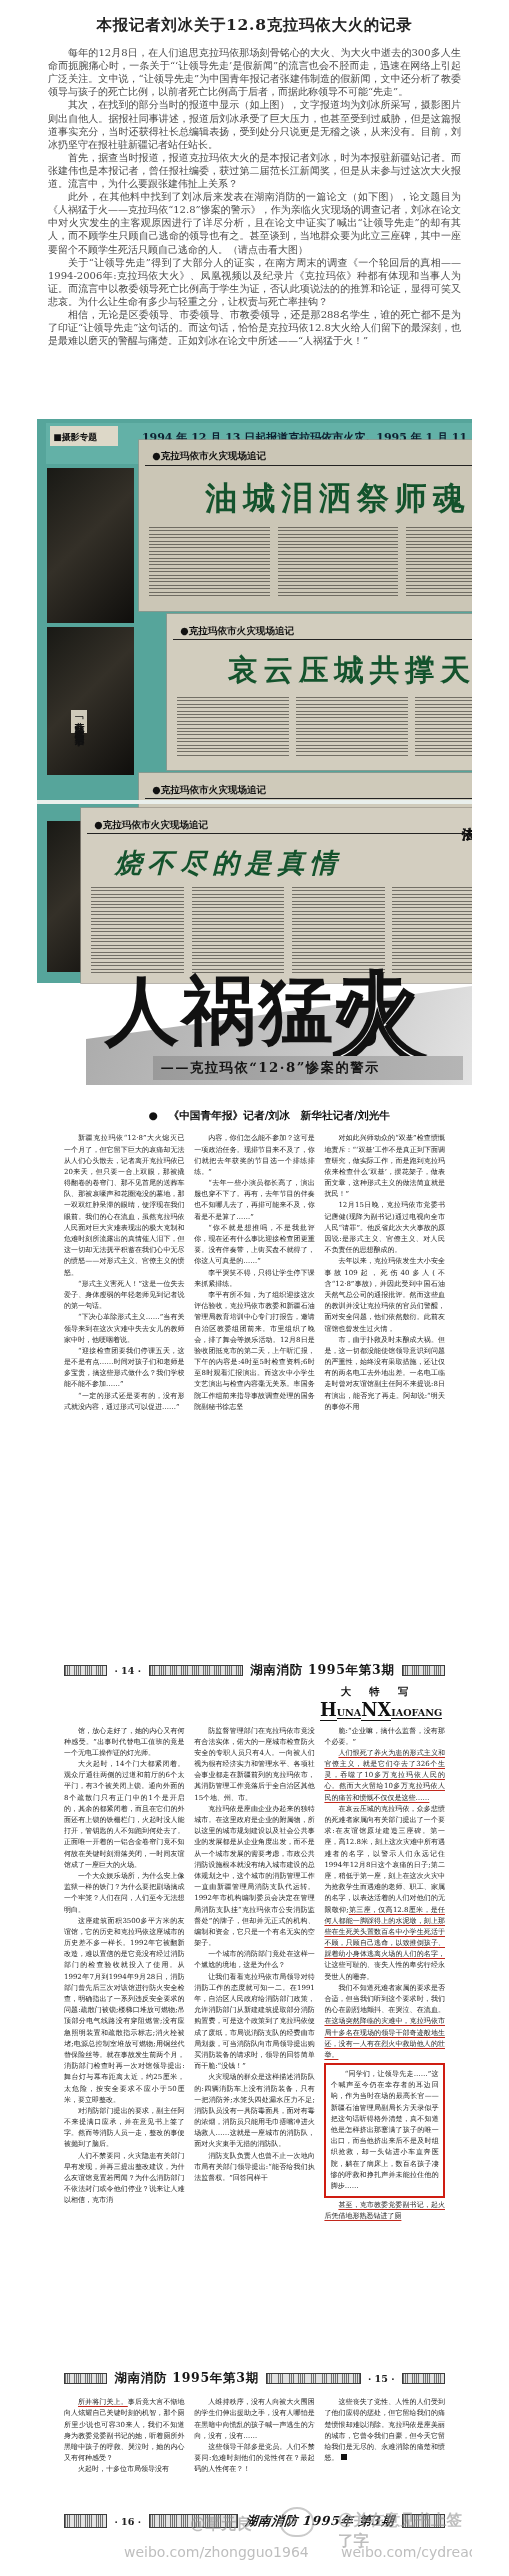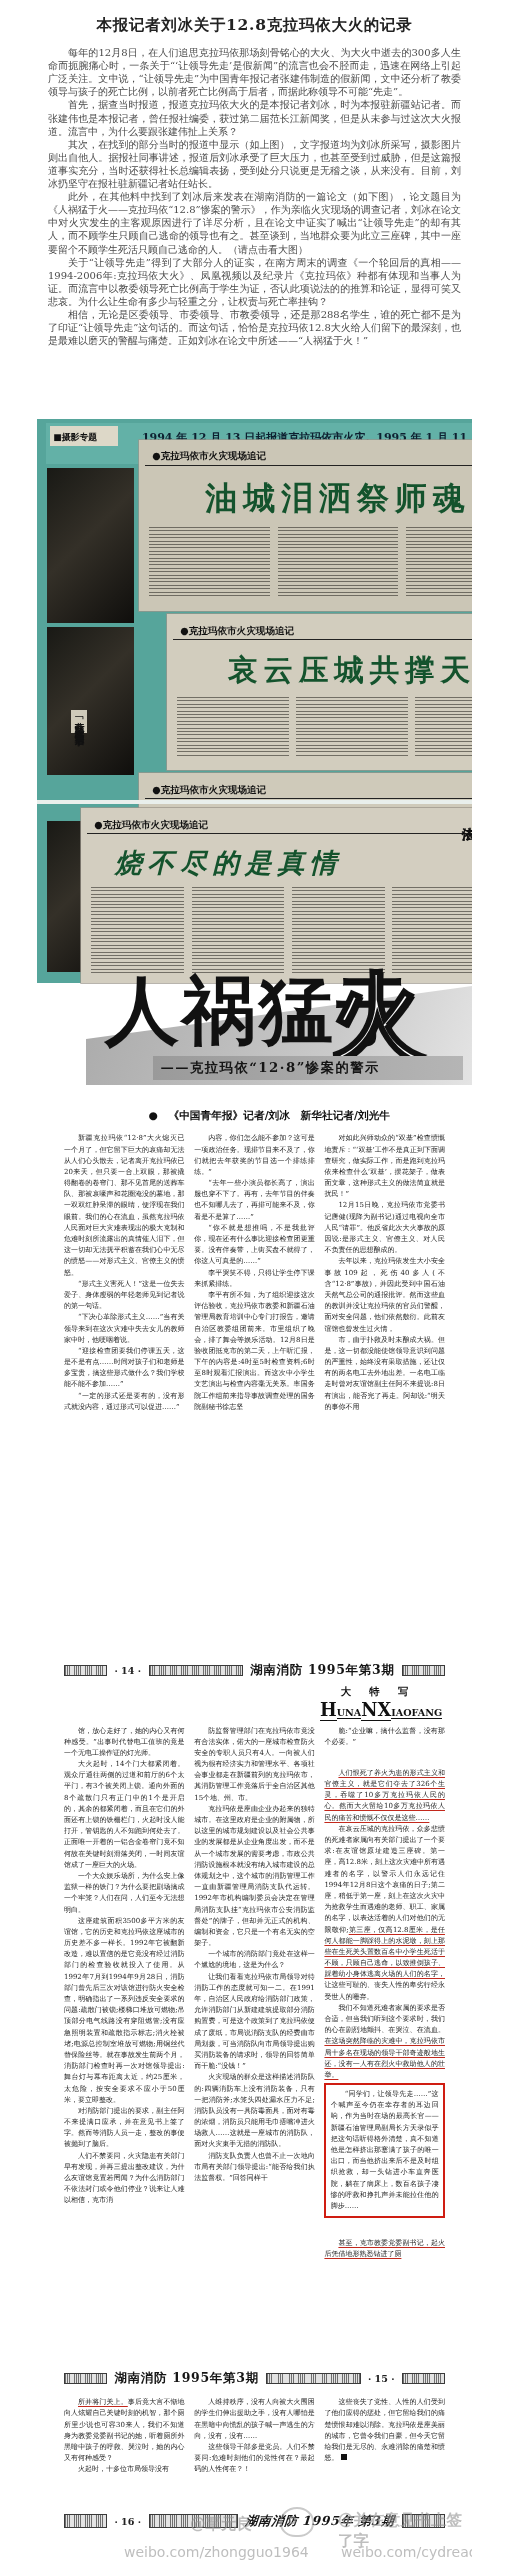--- a/index.html
+++ b/index.html
@@ -57,21 +57,21 @@
   .mtitle { position:absolute; left:41px; top:0; font-size:74px; font-weight:900; color:#111; letter-spacing:3px; font-family:"DejaVu Serif",serif; }
   .mfire { position:absolute; right:20.7px; top:-7.4px; font-size:94px; font-weight:900; color:#fff; -webkit-text-stroke:3px #111; text-shadow:2.2px 2.2px 0 #111; }
   .msub { position:absolute; left:89px; top:94px; width:310px; background:linear-gradient(90deg,#9a9a9a,#b5b5b5); padding:3px 7.4px; font-size:13.3px; font-weight:900; color:#151515; letter-spacing:1.5px; }
   .mby { text-align:center; font-size:10.7px; font-weight:bold; color:#111; margin:7.4px 0 10.3px 29.5px; }
   .cols { display:flex; gap:9.6px; }
   .col { flex:1; font-size:7px; line-height:1.6; text-align:justify; color:#1d1d1d; overflow:hidden; }
   .col p { text-indent:2em; }
   .p14 .col { height:521px; }
   .p15 .col { height:637px; }
   .p16 .col { height:108px; }
-  .ru { text-decoration:underline; text-decoration-color:#c2281c; text-decoration-thickness:1.1px; text-underline-offset:1.8px;margin-top:20px; }
+  .ru { text-decoration:underline; text-decoration-color:#c2281c; text-decoration-thickness:1.1px; text-underline-offset:1.8px; }
   .redbox { border:2.2px solid #cf1d12; padding:3.7px 4.4px; margin:2.2px 0; text-indent:0 !important; }
   .redbox span { display:block; text-indent:2em; }
   .endmark { display:inline-block; width:5.9px; height:5.9px; background:#111; margin-left:3px; }
 
   .mfooter { display:flex; align-items:center; gap:7.4px; margin:7.4px 0 4.4px 0; }
   .hatch { height:11px; border:0.7px solid #3a3a3a; background:repeating-linear-gradient(90deg,#6f6f6f 0 0.7px,#e3e3e3 0.7px 2.2px); }
   .hx-s { width:43px; } .hx-l { flex:1; }
   .pageno { font-size:9.6px; font-weight:bold; color:#222; white-space:nowrap; }
   .issue { font-size:12.5px; font-weight:900; color:#161616; white-space:nowrap; letter-spacing:0.7px; }
   .issue.ital { font-style:italic; transform:skewX(-6deg); }
@@ -86,22 +86,22 @@
   .wlogo i { position:absolute; left:6.6px; top:7.4px; width:7.4px; height:7.4px; border:2.2px solid rgba(150,150,150,.55); border-radius:50%; }
 </style>
 </head>
 <body>
 
 <div id="page">
 
   <div class="intro">
     <h1>本报记者刘冰关于12.8克拉玛依大火的记录</h1>
     <p>每年的12月8日，在人们追思克拉玛依那场刻骨铭心的大火、为大火中逝去的300多人生命而扼腕痛心时，一条关于“‘让领导先走’是假新闻”的流言也会不胫而走，迅速在网络上引起广泛关注。文中说，“让领导先走”为中国青年报记者张建伟制造的假新闻，文中还分析了教委领导与孩子的死亡比例，以前者死亡比例高于后者，而据此称领导不可能“先走”。</p>
+    <p>其次，在找到的部分当时的报道中显示（如上图），文字报道均为刘冰所采写，摄影图片则出自他人。据报社同事讲述，报道后刘冰承受了巨大压力，也甚至受到过威胁，但是这篇报道事实充分，当时还获得社长总编辑表扬，受到处分只说更是无稽之谈，从来没有。目前，刘冰扔坚守在报社驻新疆记者站任站长。</p>
     <p>首先，据查当时报道，报道克拉玛依大火的是本报记者刘冰，时为本报驻新疆站记者。而张建伟也是本报记者，曾任报社编委，获过第二届范长江新闻奖，但是从未参与过这次大火报道。流言中，为什么要跟张建伟扯上关系？</p>
-    <p>其次，在找到的部分当时的报道中显示（如上图），文字报道均为刘冰所采写，摄影图片则出自他人。据报社同事讲述，报道后刘冰承受了巨大压力，也甚至受到过威胁，但是这篇报道事实充分，当时还获得社长总编辑表扬，受到处分只说更是无稽之谈，从来没有。目前，刘冰扔坚守在报社驻新疆记者站任站长。</p>
     <p>此外，在其他料中找到了刘冰后来发表在湖南消防的一篇论文（如下图），论文题目为《人祸猛于火——克拉玛依“12.8”惨案的警示》，作为亲临火灾现场的调查记者，刘冰在论文中对火灾发生的主客观原因进行了详尽分析，且在论文中证实了喊出“让领导先走”的却有其人，而不顾学生只顾自己逃命的领导也有之。甚至谈到，当地群众要为此立三座碑，其中一座要留个不顾学生死活只顾自己逃命的人。（请点击看大图）</p>
     <p>关于“让领导先走”得到了大部分人的证实，在南方周末的调查《一个轮回后的真相——1994-2006年:克拉玛依大火》、凤凰视频以及纪录片《克拉玛依》种都有体现和当事人为证。而流言中以教委领导死亡比例高于学生为证，否认此项说法的的推算和论证，显得可笑又悲哀。为什么让生命有多少与轻重之分，让权责与死亡率挂钩？</p>
     <p>相信，无论是区委领导、市委领导、市教委领导，还是那288名学生，谁的死亡都不是为了印证“让领导先走”这句话的。而这句话，恰恰是克拉玛依12.8大火给人们留下的最深刻，也是最难以磨灭的警醒与痛楚。正如刘冰在论文中所述——“人祸猛于火！”</p>
   </div>
 
   <div class="scan">
     <div class="cap-strip">
       <div class="cap-text">1994 年 12 月 13 日起报道克拉玛依市火灾。1995 年 1 月 11 日刊发该事件的摄影专题。</div>
     </div>
     <div class="cap-label-wrap">

